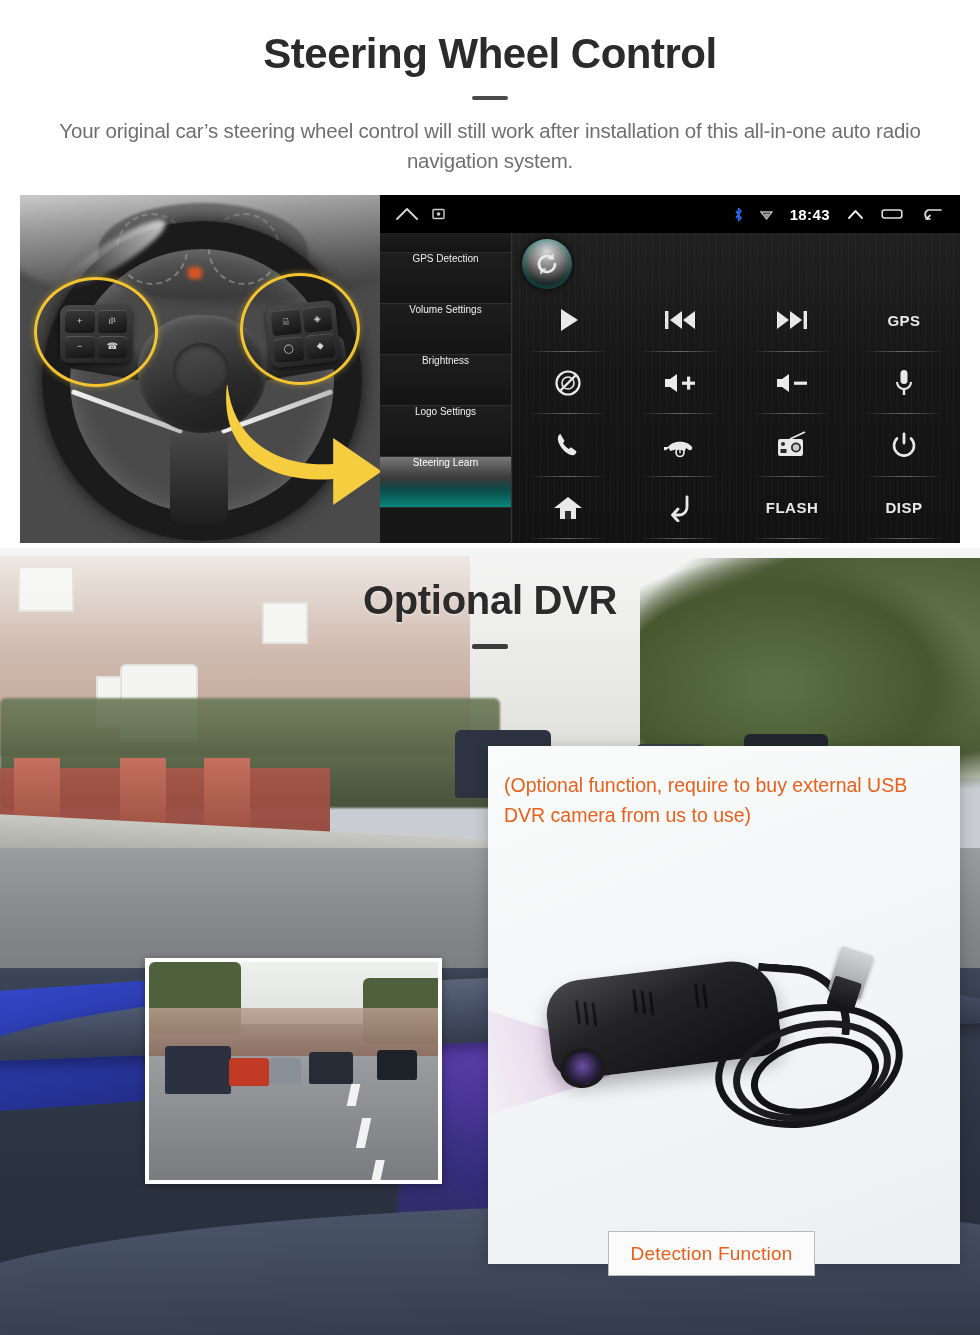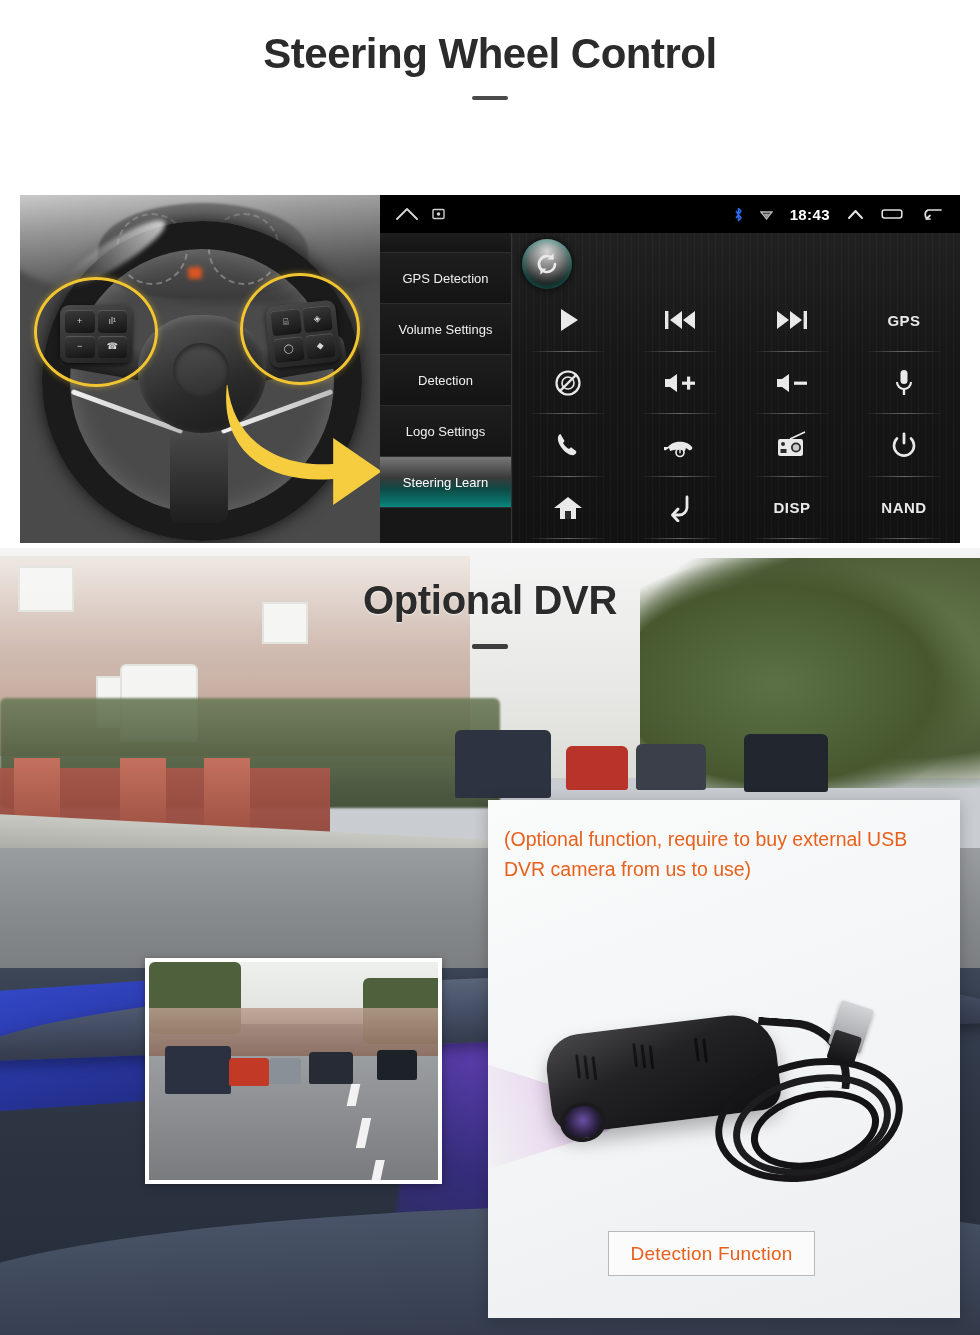--- a/index.html
+++ b/index.html
@@ -151,22 +151,22 @@
     position:absolute; left:0; top:38px; width:580px; height:310px;
     display:flex;
   }
   .hu-menu{
     width:132px; height:310px; background:#171717;
     border-right:1px solid #343434;
     display:flex; flex-direction:column;
   }
   .mi{
     flex:0 0 51px;
-    display:flex; align-items:center; justify-content:center;
-    color:#efefef; font-size:13px;
+    display:flex; justify-content:center;
+    color:#efefef; font-size:10px;
     border-bottom:1px solid #2e2e2e;
     background:linear-gradient(180deg,#1e1e1e,#141414);
     position:relative;
     white-space:nowrap;
   }
   .mi:first-child{ flex:0 0 20px; border-bottom:1px solid #2e2e2e; }
   .mi.active{
     background:linear-gradient(180deg,#777 0%,#3a3a3a 42%,#0d4a46 64%,#0a6f68 88%,#0a8a80 100%);
     color:#fff;
   }
@@ -300,21 +300,21 @@
   .inset .row{ position:absolute; left:0; top:46px; width:100%; height:50px;
     background:linear-gradient(180deg,#b99d8e,#8d6c5c); opacity:.85;}
   .inset .road2{ position:absolute; left:0; top:94px; width:100%; height:132px;
     background:linear-gradient(180deg,#9b9ea1,#77797c);}
   .inset .lane{ position:absolute; width:9px; background:#f2f2f2; transform:skewX(-12deg);}
   .inset .veh{ position:absolute; border-radius:4px 4px 2px 2px;}
   .inset .greenery{position:absolute; background:#4f603c; border-radius:6px; filter:blur(.6px);}
 
   
   .card{
-    position:absolute; left:488px; top:800px; width:472px; height:518px;
+    position:absolute; left:488px; top:746px; width:472px; height:518px;
     background:linear-gradient(160deg,#fafbfb 0%, #f3f4f5 55%, #eceef0 100%);
     box-shadow:0 2px 14px rgba(0,0,0,.22);
     overflow:hidden;
   }
   .card-text{
     position:absolute; left:16px; top:24px; width:442px;
     font-size:19.5px; line-height:30px; color:#585858;
   }
   .card-text .hl{ color:#e8601c; display:block; }
   .cam-art{ position:absolute; left:0; top:190px; width:472px; height:250px; }
@@ -374,20 +374,21 @@
 </style>
 </head>
 <body>
 
 <div class="page">
 
   <section class="sec1">
 
     <h1 class="s1-title">Steering Wheel Control</h1>
     <div class="s1-rule"></div>
+    <p class="s1-sub">Your original car’s steering wheel control will still work after installation of this all-in-one auto radio navigation system.</p>
 
     <div class="panel1">
 
       <div class="wheel-photo">
         <div class="wp-dash"></div>
         <div class="wp-cluster"></div>
         <div class="wp-gauge g1"></div>
         <div class="wp-gauge g2"></div>
         <div class="wp-warn"></div>
 
@@ -475,21 +476,21 @@
 
           <nav class="hu-menu">
             <div class="mi"></div>
             <div class="mi">
                 <span>GPS Detection</span>
               </div>
             <div class="mi">
                 <span>Volume Settings</span>
               </div>
             <div class="mi">
-                <span>Detection</span>
+                <span>Brightness</span>
               </div>
             <div class="mi">
                 <span>Logo Settings</span>
               </div>
             <div class="mi active">
                 <span>Steering Learn</span>
               </div>
           </nav>
 
           <div class="hu-main">
@@ -592,24 +593,24 @@
                     <rect x="12" y="17" width="6" height="8" fill="#2a2a2a"></rect>
                   </svg>
               </div>
               <div class="fn-cell">
                 <svg width="30" height="28" viewBox="0 0 30 28">
                     <path d="M22 3 V13 a8 8 0 0 1-8 8 H9" fill="none" stroke="#e9e9e9" stroke-width="2.8" stroke-linecap="round"></path>
                     <path d="M13 15 L7.5 21 L13 27" fill="none" stroke="#e9e9e9" stroke-width="2.8" stroke-linecap="round" stroke-linejoin="round"></path>
                   </svg>
               </div>
               <div class="fn-cell">
+                <span class="fn-label">FLASH</span>
+              </div>
+              <div class="fn-cell">
                 <span class="fn-label">DISP</span>
-              </div>
-              <div class="fn-cell">
-                <span class="fn-label">NAND</span>
               </div>
 
             </div>
           </div>
         </div>
       </div>
     </div>
   </section>
 
   <section class="sec2">

